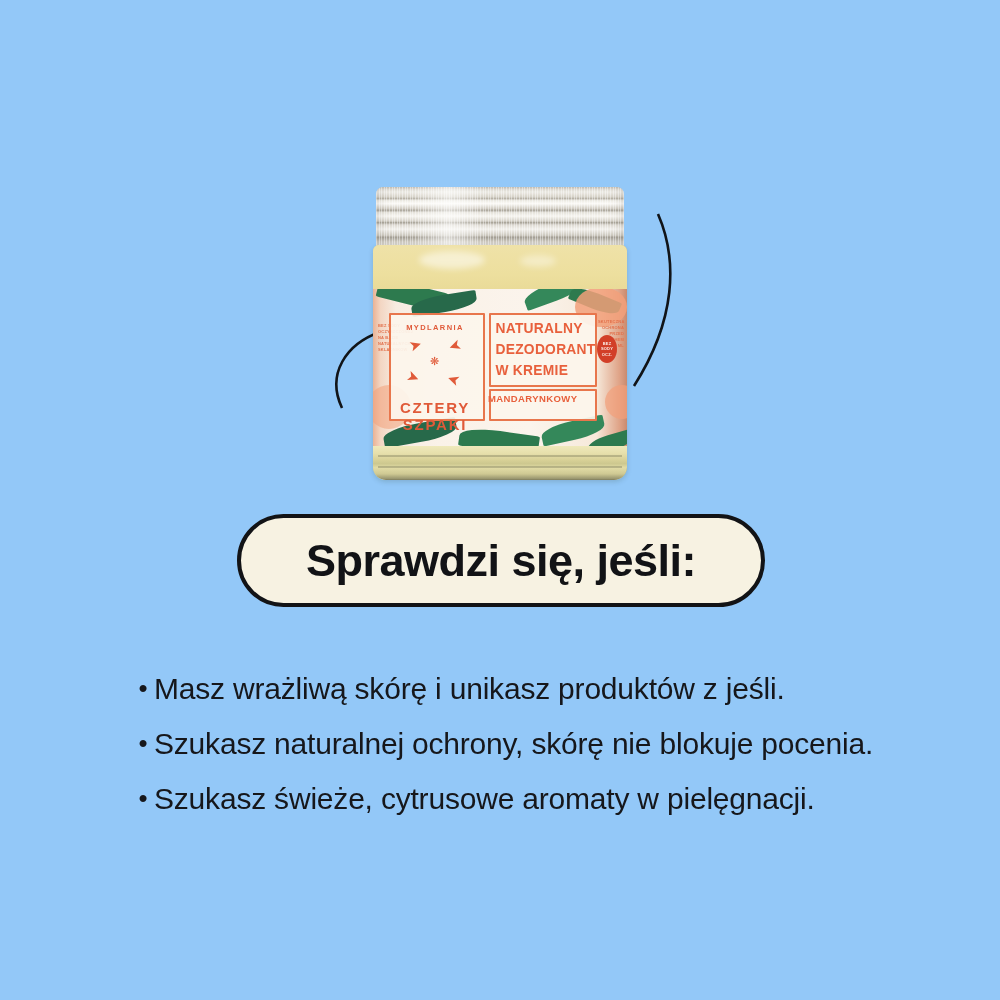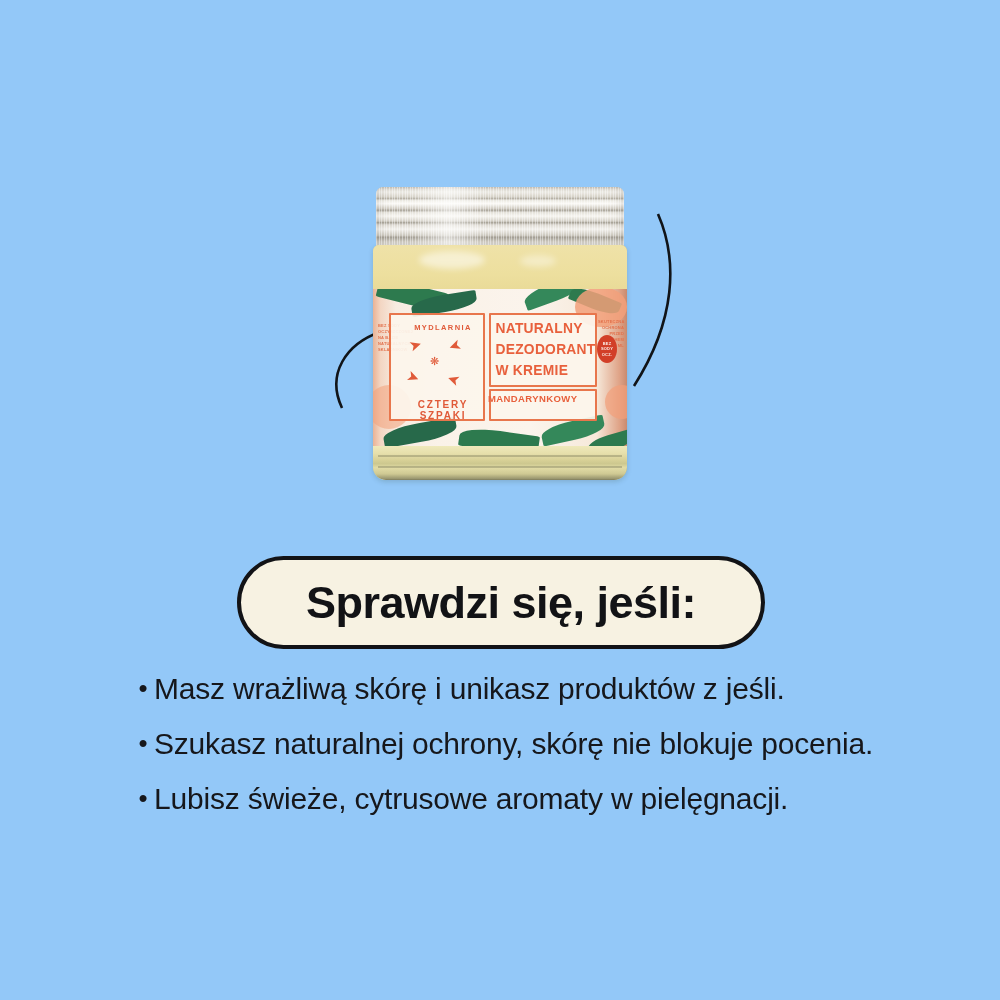--- a/index.html
+++ b/index.html
@@ -118,24 +118,23 @@
     position:absolute;left:115px;top:104px;width:104px;
     color:#e8603c;font-weight:700;
     font-family:"Liberation Sans Narrow","Liberation Sans",sans-serif;
     font-size:9.5px;letter-spacing:.4px;text-align:left;
   }
   
   .logo-arc-top,.logo-arc-bot{
     position:absolute;width:92px;text-align:center;color:#e05a39;
     font-weight:700;font-size:7.5px;letter-spacing:1.4px;
     font-family:"Liberation Sans Narrow","Liberation Sans",sans-serif;
-    padding-left:8px;
   }
   .logo-arc-top{left:16px;top:34px;}
-  .logo-arc-bot{left:16px;top:110px;font-size:10px;letter-spacing:1.8px;}
+  .logo-arc-bot{left:16px;top:110px;font-size:15px;letter-spacing:1.8px;}
   .bird{
     position:absolute;color:#e05a39;font-size:15px;line-height:1;
   }
   .sprig{
     position:absolute;left:57px;top:66px;color:#e05a39;font-size:11px;
   }
   .badge-oval{
     position:absolute;left:224px;top:46px;width:20px;height:28px;
     border-radius:50%;background:#d23f28;
     display:flex;align-items:center;justify-content:center;
@@ -152,21 +151,21 @@
     font-family:"Liberation Sans Narrow","Liberation Sans",sans-serif;
   }
   .side-txt.left{left:5px;top:34px;}
   .side-txt.right{right:3px;top:30px;text-align:right;}
 
   
   .wire{position:absolute;pointer-events:none;}
 
   
   .pill{
-    position:absolute;left:237px;top:556px;width:528px;height:93px;
+    position:absolute;left:237px;top:514px;width:528px;height:93px;
     background:#f7f2e2;border:4px solid #121316;border-radius:47px;
     box-sizing:border-box;
     display:flex;align-items:center;justify-content:center;
   }
   .pill-text{
     font-size:45px;font-weight:700;color:#121316;
     letter-spacing:-.5px;white-space:nowrap;
   }
 
   
@@ -275,17 +274,17 @@
     <div class="bullet-row">
       <div class="bullet-dot">•</div>
       <div class="bullet-text">Masz wrażliwą skórę i unikasz produktów z jeśli.</div>
     </div>
     <div class="bullet-row">
       <div class="bullet-dot">•</div>
       <div class="bullet-text">Szukasz naturalnej ochrony, skórę nie blokuje pocenia.</div>
     </div>
     <div class="bullet-row">
       <div class="bullet-dot">•</div>
-      <div class="bullet-text">Lubisz świeże, cytrusowe aromaty w pielęgnacji.</div>
+      <div class="bullet-text">Szukasz świeże, cytrusowe aromaty w pielęgnacji.</div>
     </div>
   </div>
 
 </div>
 
 </body></html>

